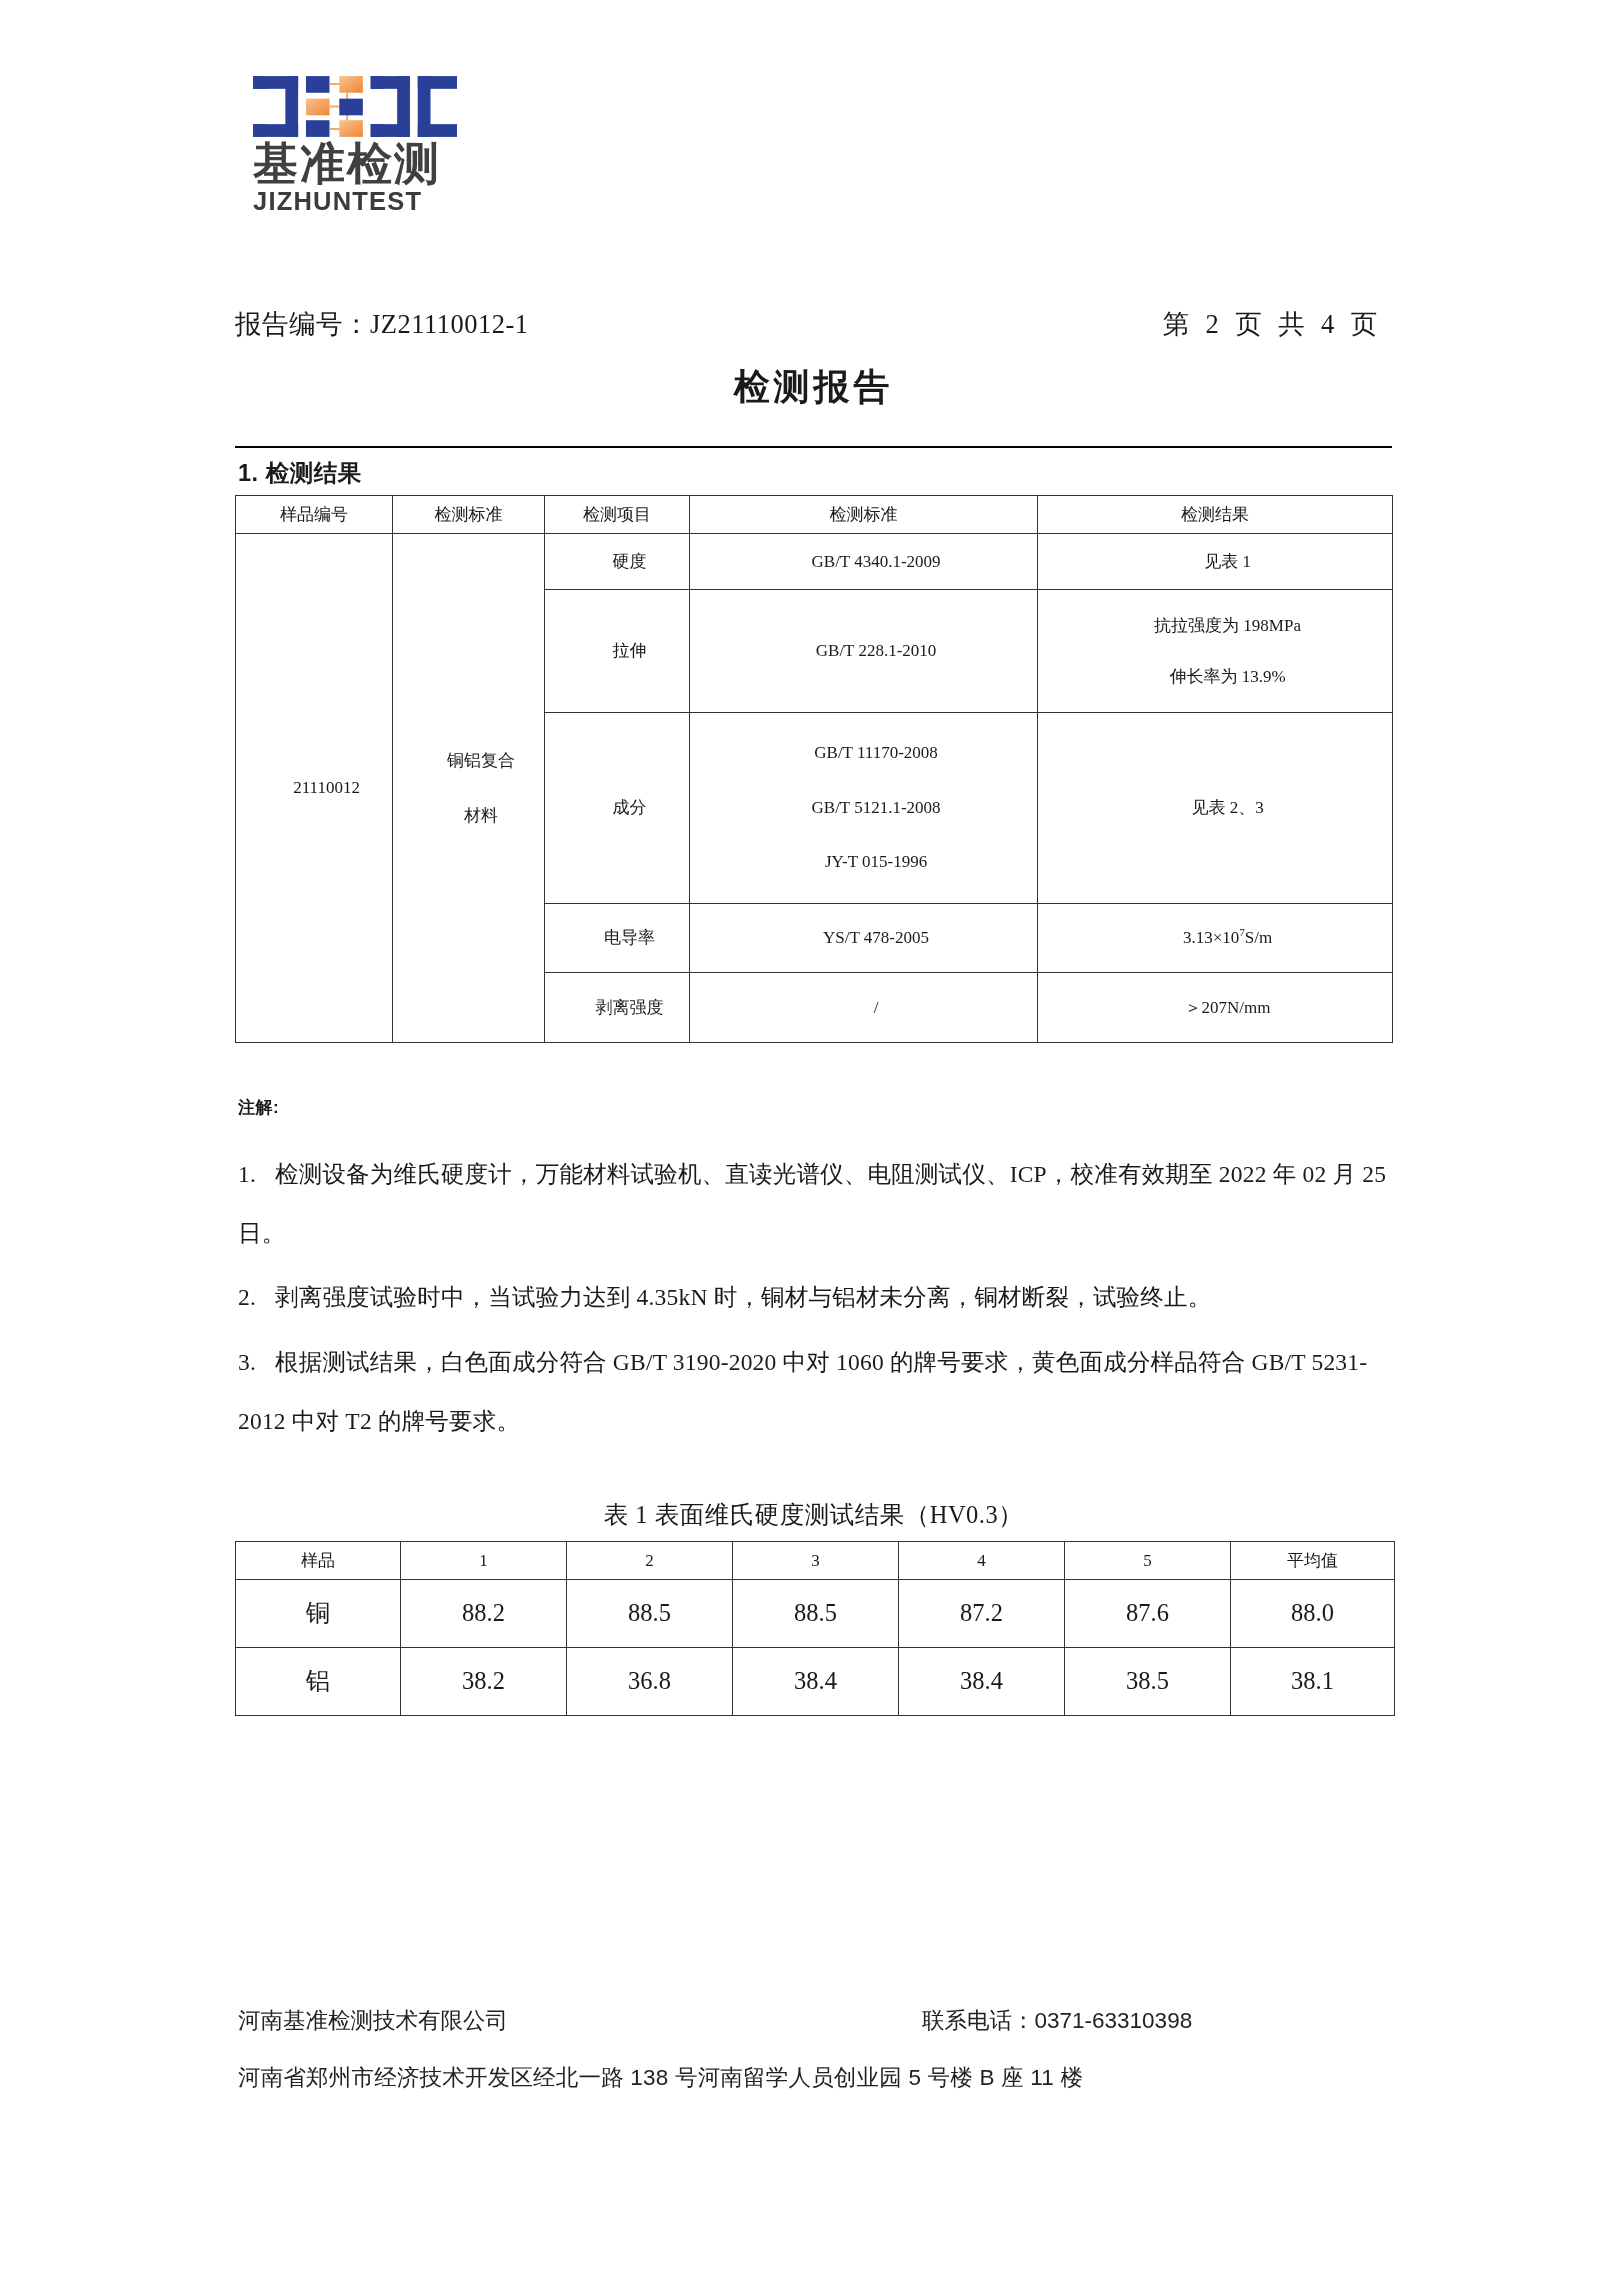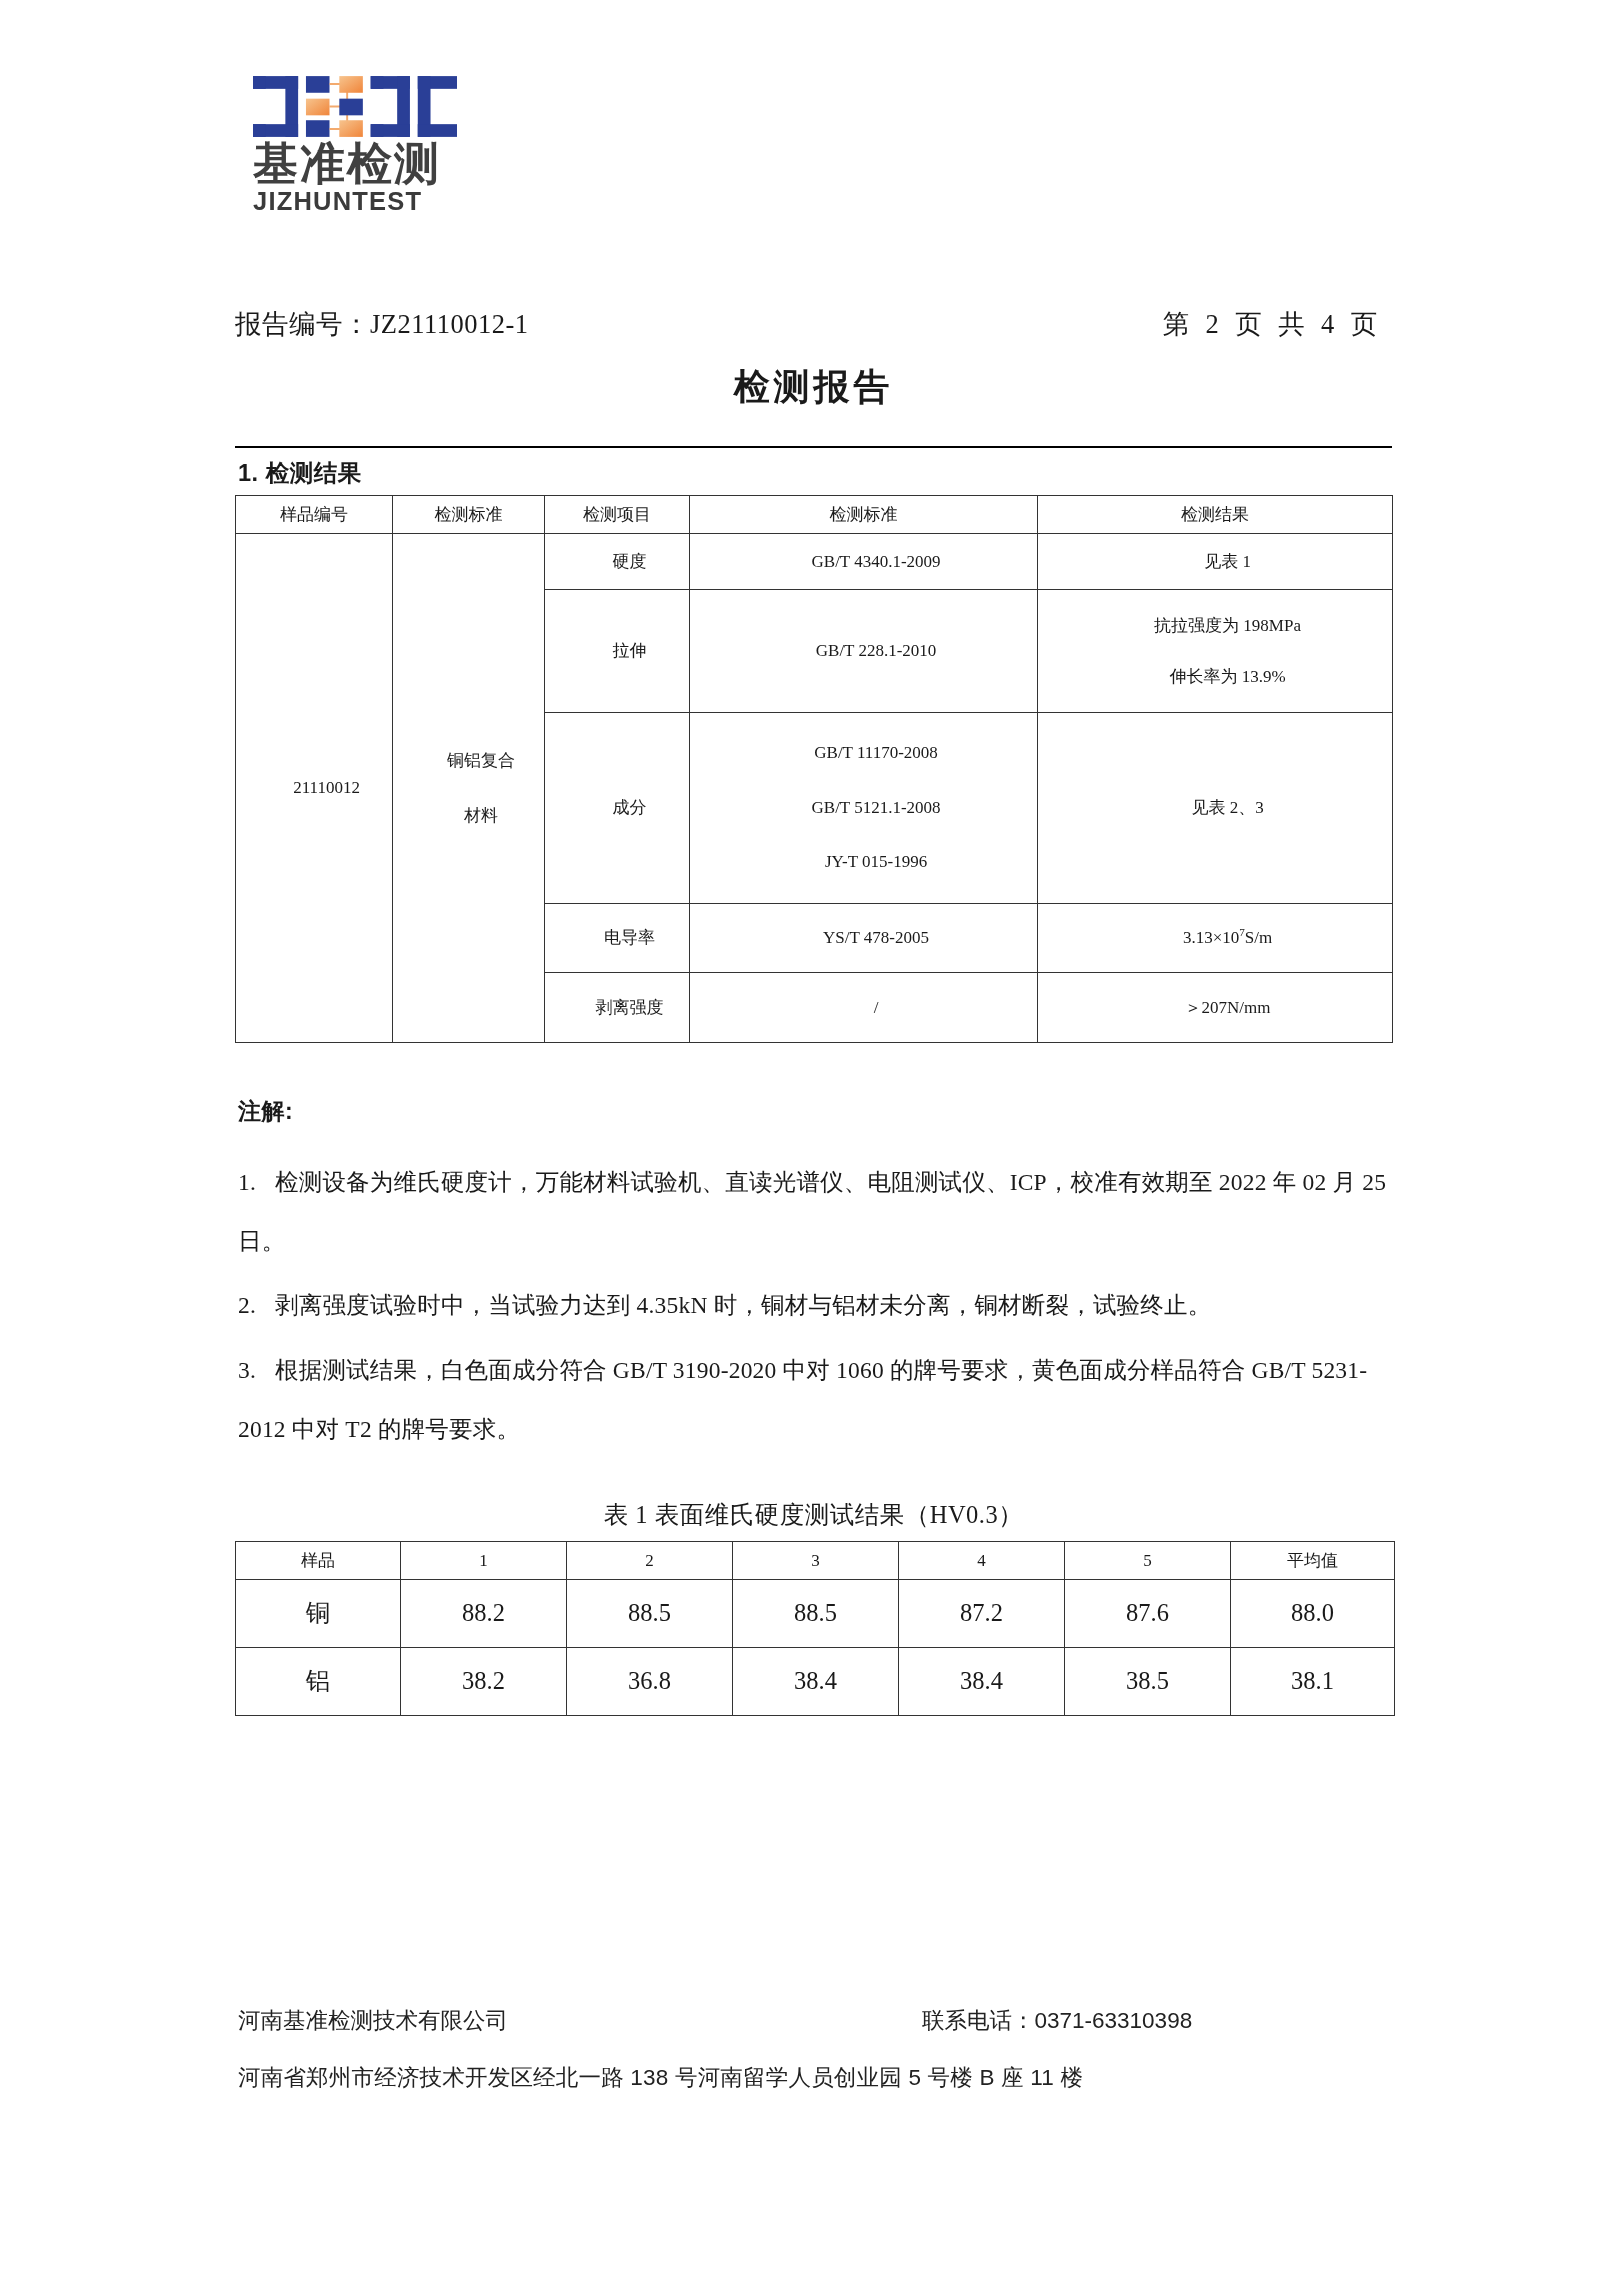--- a/index.html
+++ b/index.html
@@ -129,21 +129,21 @@
   sup { font-size: 0.65em; vertical-align: super; line-height: 0; }
 
   
   .notes {
     position: absolute;
     left: 238px;
     top: 1096px;
     width: 1157px;
   }
   .notes-title {
-    font-size: 23px;
+    font-size: 17px;
     font-weight: 700;
     font-family: "Liberation Sans", "DejaVu Sans", sans-serif;
     margin-bottom: 25.5px;
     letter-spacing: 0.5px;
   }
   .note-item {
     font-size: 23.5px;
     line-height: 59px;
     text-indent: 0;
     margin-bottom: 5.9px;

